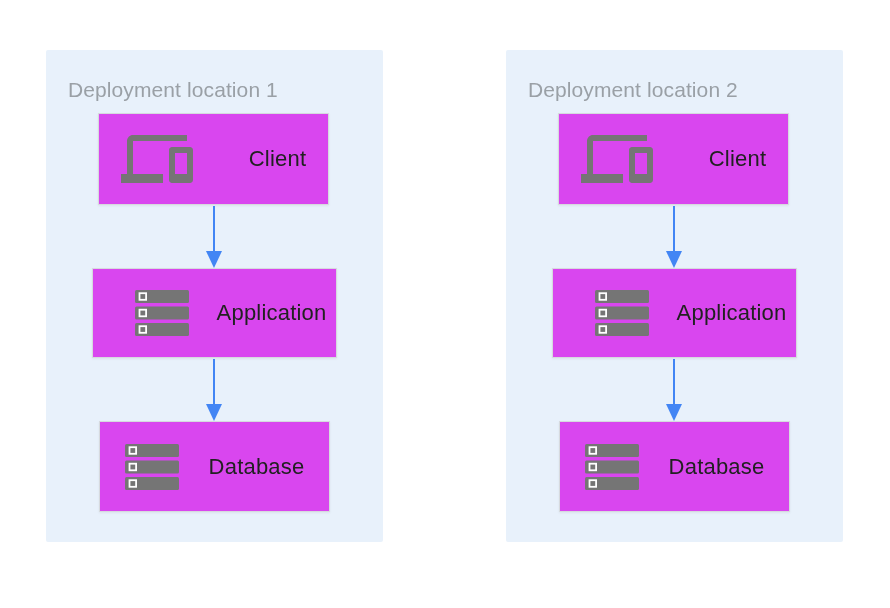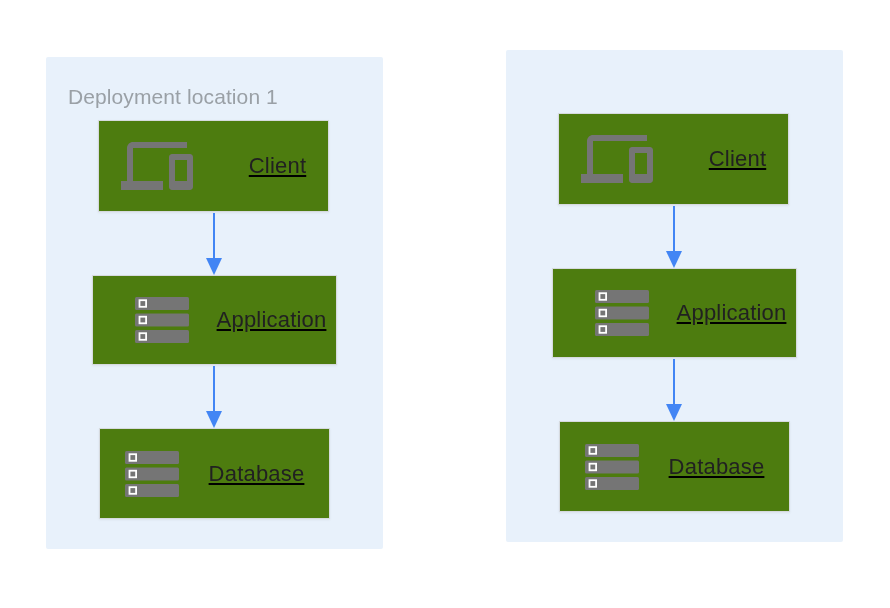--- a/index.html
+++ b/index.html
@@ -13,40 +13,39 @@
     position: relative;
     width: 890px; height: 608px;
   }
   .panel {
     position: absolute;
     top: 50px;
     width: 337px; height: 492px;
     background: #E8F1FB;
     border-radius: 2px;
   }
-  .panel.p1 { left: 46px; margin-top: 7px; }
+  .panel.p1 { left: 46px; }
   .panel.p2 { left: 506px; }
   .panel-title {
     position: absolute;
     left: 22px; top: 27px;
     font-size: 21px;
     line-height: 1.2;
     color: #9AA0A6;
     letter-spacing: 0.1px;
     white-space: nowrap;
   }
   .node {
     position: absolute;
-    background: #4d7c0f;
+    background: #d946ef;
     border: 1px solid #D6DADE;
     box-shadow: 0 1px 2px rgba(60,64,67,0.08);
     display: flex;
     align-items: center;
     justify-content: center;
-    text-decoration: underline;
   }
   .node-client   { left: 52px; top: 63px;  width: 231px; height: 92px; gap: 56px; }
   .node-app      { left: 46px; top: 218px; width: 245px; height: 90px; gap: 28px; padding-left: 32px; }
   .node-db       { left: 53px; top: 371px; width: 231px; height: 91px; gap: 30px; }
   .node-label {
     font-size: 22px;
     color: #212121;
     letter-spacing: 0.2px;
     white-space: nowrap;
   }
@@ -130,20 +129,21 @@
             <rect x="4.5" y="19.7" width="6.6" height="6.6"></rect>
             <rect x="4.5" y="36.2" width="6.6" height="6.6"></rect>
           </g>
         </svg>
       </span>
       <span class="node-label">Database</span>
     </div>
   </div>
 
   <div class="panel p2">
+    <div class="panel-title">Deployment location 2</div>
 
     <div class="node node-client">
       <span class="node-icon">
         <svg width="72" height="72" viewBox="0 0 24 24" aria-hidden="true">
           <path fill="#757575" d="M4 6h18V4H4c-1.1 0-2 .9-2 2v11H0v3h14v-3H4V6zm19 2h-6c-.55 0-1 .45-1 1v10c0 .55.45 1 1 1h6c.55 0 1-.45 1-1V9c0-.55-.45-1-1-1zm-1 9h-4v-7h4v7z"></path>
         </svg>
       </span>
       <span class="node-label">Client</span>
     </div>
 

